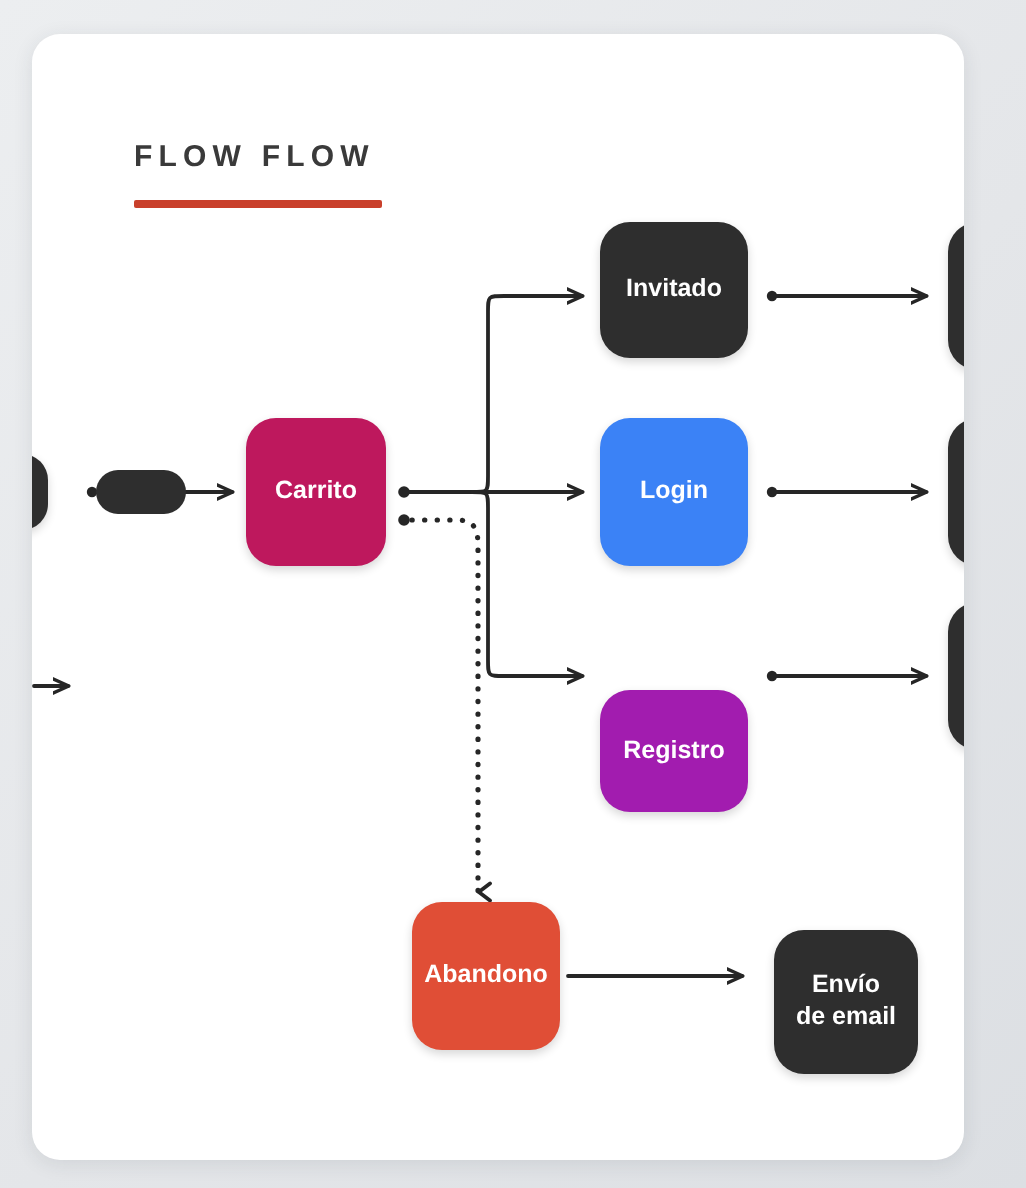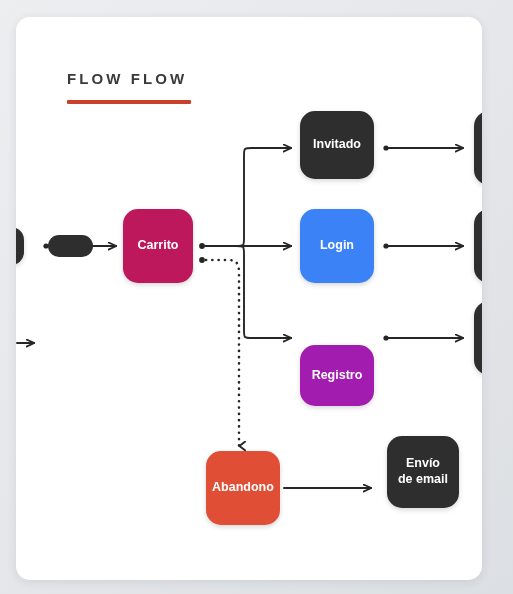--- a/index.html
+++ b/index.html
@@ -187,21 +187,21 @@
     </div>
 
     <div class="node dark" style="left: 284px; top: 284px; width: 74px; height: 61px; background: #a21caf; margin-top: 44px;">
       <span>Registro</span>
     </div>
 
     <div class="node red" style="left: 190px; top: 434px; width: 74px; height: 74px; background: rgb(224, 78, 54); align-items: center;">
       <span style="white-space:pre-line;">Abandono</span>
     </div>
 
-    <div class="node dark" style="left: 371px; top: 419px; width: 72px; height: 72px; background: rgb(46, 46, 46);">
+    <div class="node dark" style="left: 371px; top: 448px; width: 72px; height: 72px; background: rgb(46, 46, 46);">
       <span style="white-space:pre-line;">Envío
 de email</span>
     </div>
 
     <div class="node dark" style="left: 458px; top: 94px; width: 74px; height: 74px; background: rgb(46, 46, 46);">
       <span></span>
     </div>
 
     <div class="node dark" style="left: 458px; top: 192px; width: 74px; height: 74px; background: rgb(46, 46, 46);">
       <span></span>

